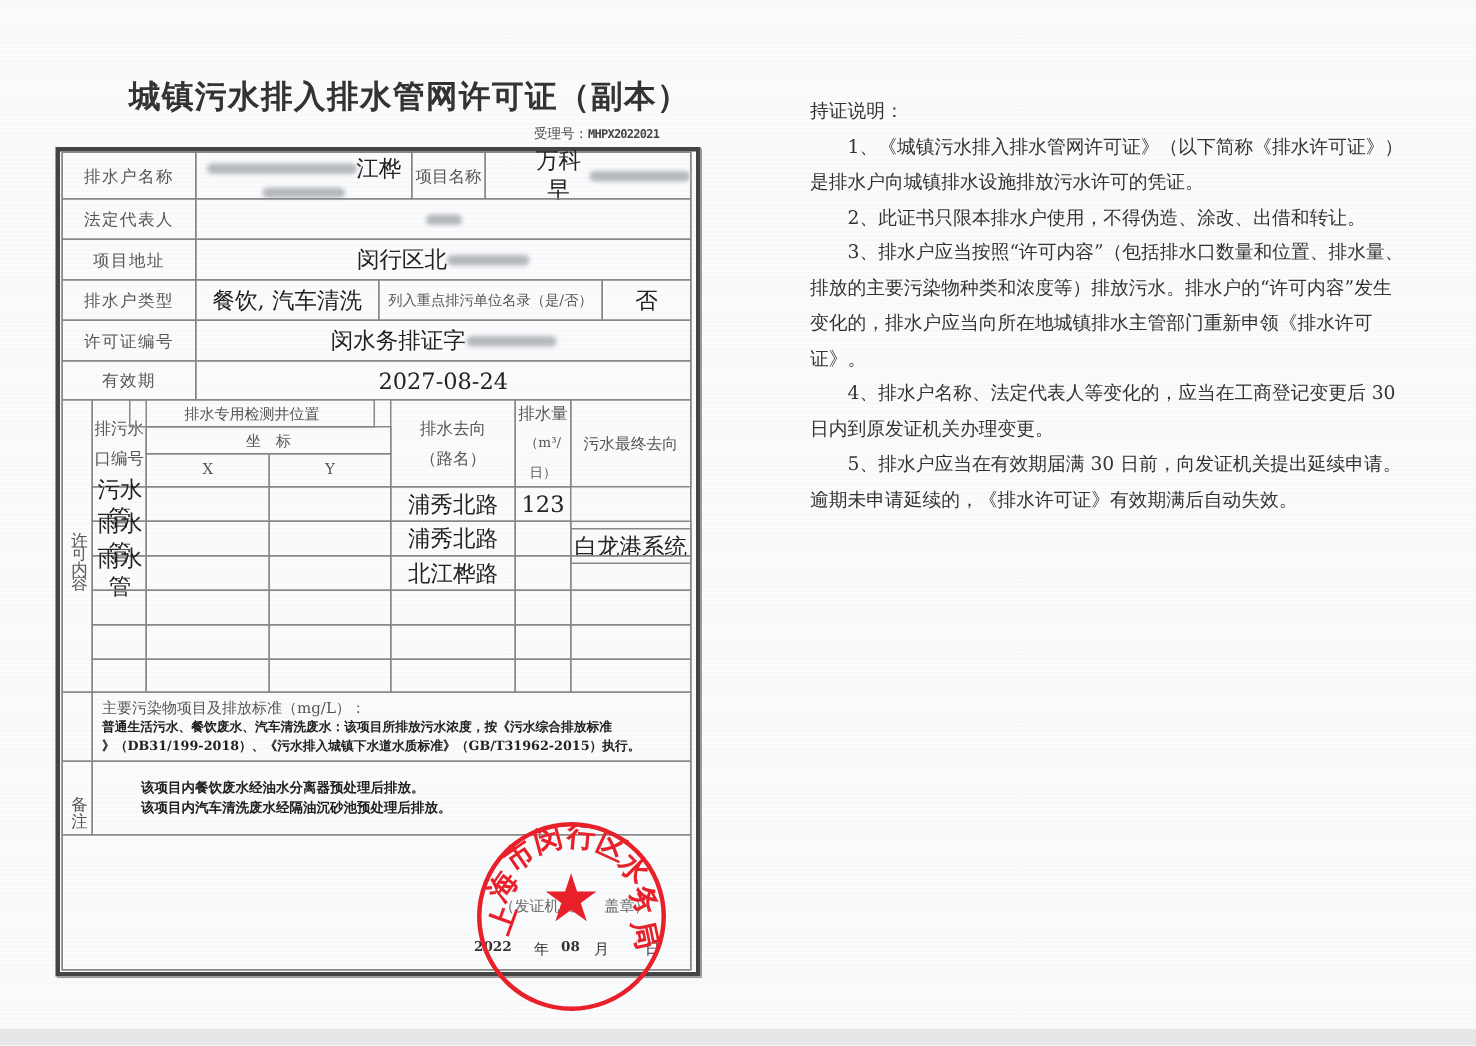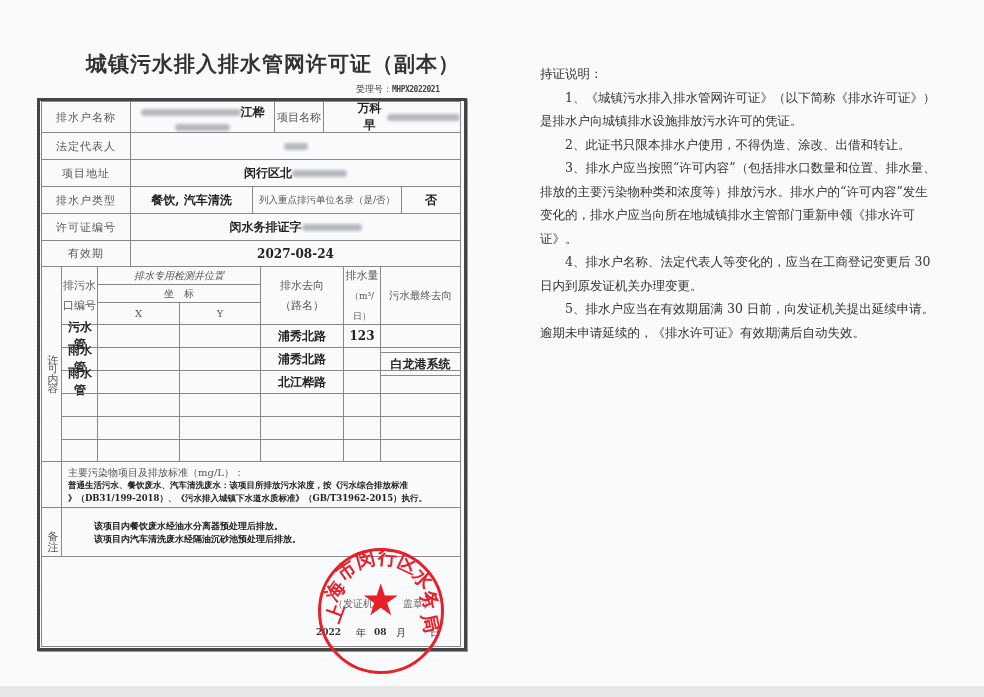--- a/index.html
+++ b/index.html
@@ -35,21 +35,21 @@
     }
     .inner {
       position: absolute; left: 41px; top: 101px; width: 420px; height: 546px;
       border: 1px solid #777;
     }
     .cell {
       position: absolute; border: 1px solid #888; display: flex; align-items: center; justify-content: center;
       font-size: 11px; color: #444; text-align: center; background: transparent;
     }
     .lab { color: #555; font-size: 11px; letter-spacing: 1px; }
-    .val { font-size: 12px; font-weight: bold; color: #222; }
+    .val { font-size: 15px; font-weight: normal; color: #222; }
     .blur {
       display: inline-block; height: 7px; background: #b5b8bd; border-radius: 4px; filter: blur(1.5px); vertical-align: middle;
     }
     .sm { font-size: 10px; color: #555; }
     .vertical { writing-mode: vertical-rl; letter-spacing: 9px; font-size: 11px; color: #555; }
     .left { justify-content: flex-start; padding-left: 3px; }
     .text-block { position: absolute; font-size: 9px; line-height: 13px; color: #222; }
     .text-block .head { color: #555; font-size: 10px; }
     .remarks { position: absolute; font-size: 9px; line-height: 13px; font-weight: bold; color: #222; }
     .sign-line { position: absolute; font-size: 10px; color: #333; white-space: nowrap; }
@@ -117,21 +117,21 @@
 <div class="cell val" style="left:130px;top:240px;width:331px;height:27px;">2027-08-24</div>
 
 <div class="cell" style="left:41px;top:266px;width:21px;height:196px;">
   <span class="vertical">许可内容</span>
 </div>
 
 <div class="cell sm" style="left:61px;top:266px;width:37px;height:59px;flex-direction:column;line-height:20px;font-size:11px;">
   <span>排污水</span>
   <span>口编号</span>
 </div>
-<div class="cell sm" style="left:97px;top:266px;width:164px;height:19px;font-style:italic;">排水专用检测井位置</div>
+<div class="cell sm" style="left:86px;top:266px;width:164px;height:19px;">排水专用检测井位置</div>
 <div class="cell sm" style="left:97px;top:284px;width:164px;height:19px;">坐　标</div>
 <div class="cell sm" style="left:97px;top:302px;width:83px;height:23px;">X</div>
 <div class="cell sm" style="left:179px;top:302px;width:82px;height:23px;">Y</div>
 <div class="cell sm" style="left:260px;top:266px;width:84px;height:59px;flex-direction:column;line-height:20px;font-size:11px;">
   <span>排水去向</span>
   <span>（路名）</span>
 </div>
 <div class="cell sm" style="left:343px;top:266px;width:38px;height:59px;flex-direction:column;line-height:20px;font-size:11px;">
   <span>排水量</span>
   <span style="font-size:9px;">（m³/日）</span>

